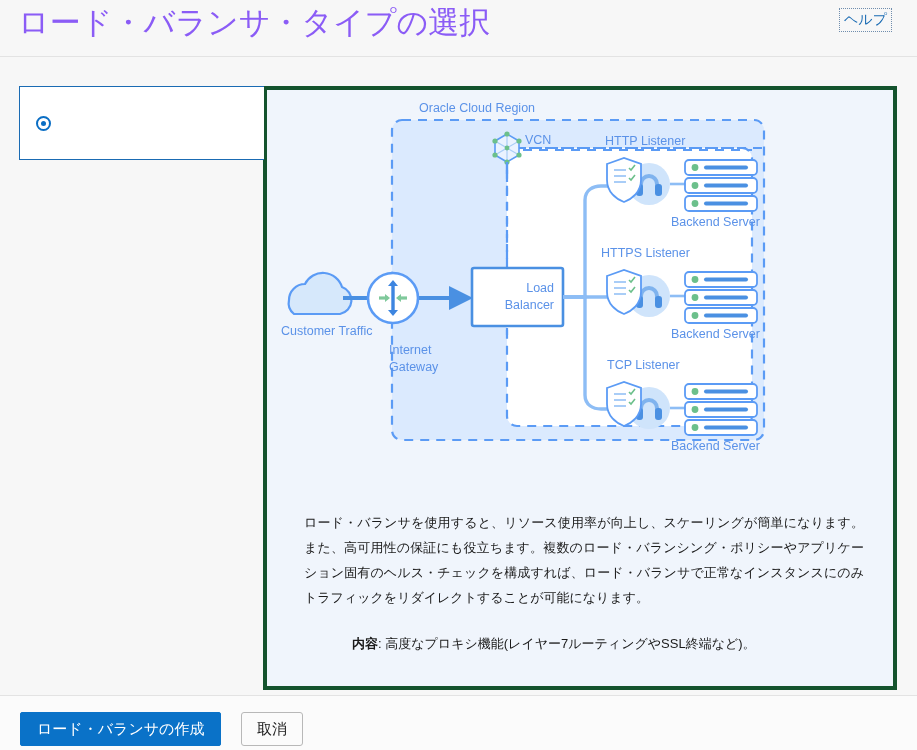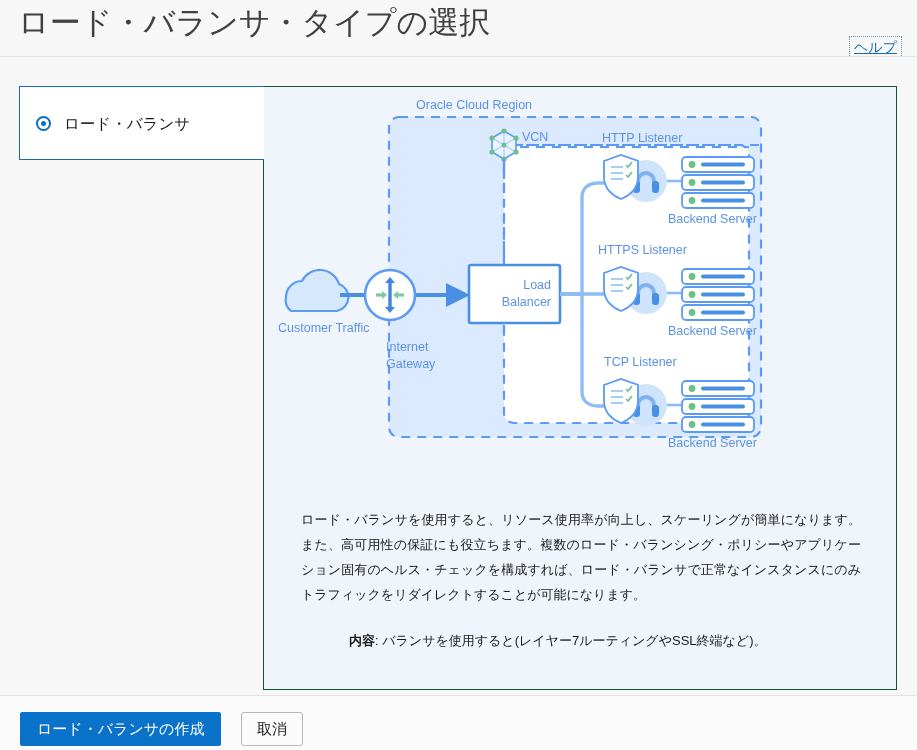--- a/index.html
+++ b/index.html
@@ -11,31 +11,29 @@
     overflow:hidden;
     position:relative;
   }
   
   .header{
     position:absolute;left:0;top:0;width:917px;height:56px;
     background:#f7f7f7;
   }
   .page-title{
     position:absolute;left:18px;top:2px;
-    font-size:31px;font-weight:400;color:#404040;
+    font-size:31px;font-weight:400;color:#8b5cf6;
     letter-spacing:0px;white-space:nowrap;
   }
   .help-link{
-    position:absolute;right:16px;top:9px;
+    position:absolute;right:26px;top:9px;
     font-size:14px;color:#1a6bb3;
-    text-decoration:underline;
     padding:2px 4px;
     outline:1px dotted #6f8dad;
     cursor:pointer;
-    margin-top:28px;
   }
   .header-rule{
     position:absolute;left:0;top:56px;width:917px;height:1px;
     background:#e3e3e3;
   }
   .page-body{
     position:absolute;left:0;top:57px;width:917px;height:638px;
     background:#f7f7f7;
   }
   
@@ -71,21 +69,21 @@
   .radio.off{border:2px solid #9aa0a6;background:#fff;}
   .option-label{
     font-size:15.5px;color:#1a1a1a;line-height:23px;
   }
   
   .content-panel{
     position:absolute;left:263px;top:29px;
     width:634px;height:604px;
     box-sizing:border-box;
     background:#f0f5fc;
-    border:1px solid #14532d;
+    border:4px solid #14532d;
   }
   
   .diagram{
     position:absolute;left:0;top:0;width:632px;height:390px;
   }
   
   .desc{
     position:absolute;left:37px;top:420px;width:560px;
   }
   .desc p{
@@ -131,21 +129,20 @@
   <a class="help-link">ヘルプ</a>
 </div>
 <div class="header-rule"></div>
 
 <div class="page-body">
 
   <div class="options">
 
     <div class="option selected">
       <span class="radio on"></span>
-      <span class="option-label">ロード・バランサ</span>
     </div>
 
 
   </div>
 
   <div class="content-panel">
 
     <svg class="diagram" viewBox="0 0 632 390">
       <defs>
         <marker id="arrowBlue" markerWidth="7" markerHeight="7" refX="1" refY="3" orient="auto">
@@ -284,21 +281,21 @@
           <rect x="418" y="330" width="72" height="15" rx="4" fill="#ffffff" stroke="#5b9bf5" stroke-width="1.8"></rect>
           <circle cx="428" cy="337.5" r="3.4" fill="#6cc08b"></circle>
           <rect x="437" y="335.5" width="44" height="4" rx="2" fill="#4a90e2"></rect>
         </g>
         <text x="404" y="360" font-family="Liberation Sans, sans-serif" font-size="12.5" fill="#5b92e8">Backend Server</text>
       </g>
     </svg>
 
     <div class="desc">
       <p>ロード・バランサを使用すると、リソース使用率が向上し、スケーリングが簡単になります。また、高可用性の保証にも役立ちます。複数のロード・バランシング・ポリシーやアプリケーション固有のヘルス・チェックを構成すれば、ロード・バランサで正常なインスタンスにのみトラフィックをリダイレクトすることが可能になります。</p>
-      <p class="note"><b>内容</b><span>: </span><span>バランサを使用すると(レイヤー7ルーティングやSSL終端など)。</span></p>
+      <p class="note"><b>内容</b><span>: </span><span>高度なプロキシ機能(レイヤー7ルーティングやSSL終端など)。</span></p>
     </div>
 
   </div>
 </div>
 
 <div class="footer-rule"></div>
 <div class="footer">
   <button class="btn-primary">ロード・バランサの作成</button>
   <button class="btn-secondary">取消</button>
 </div>

